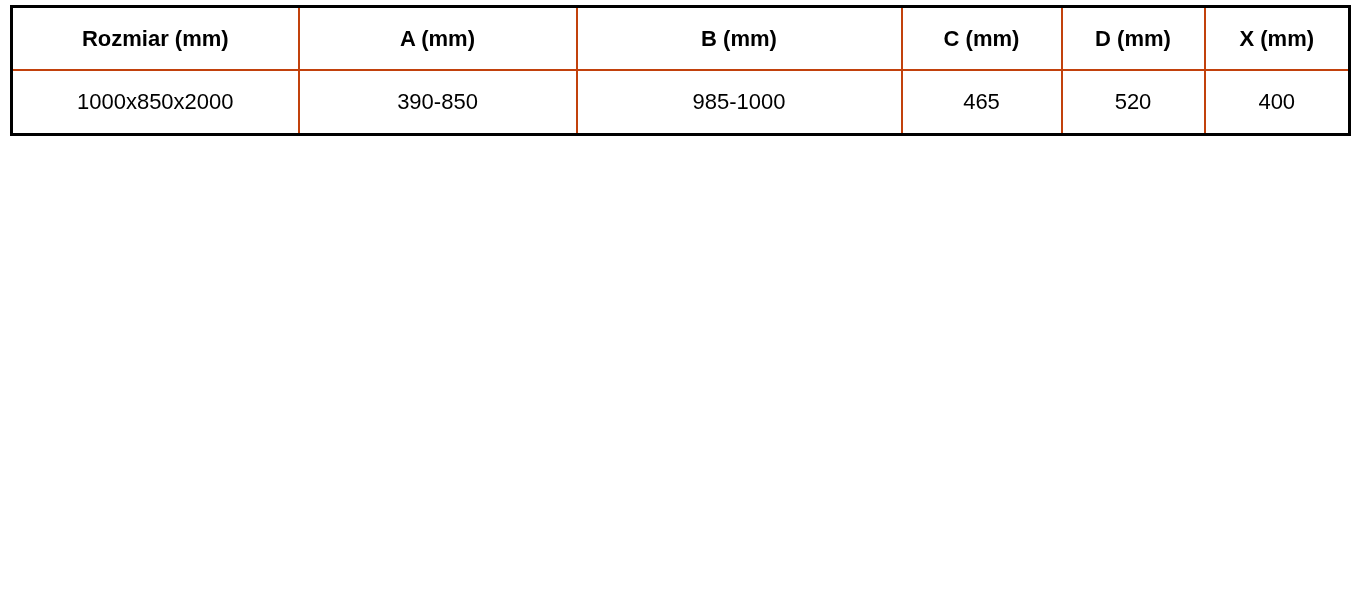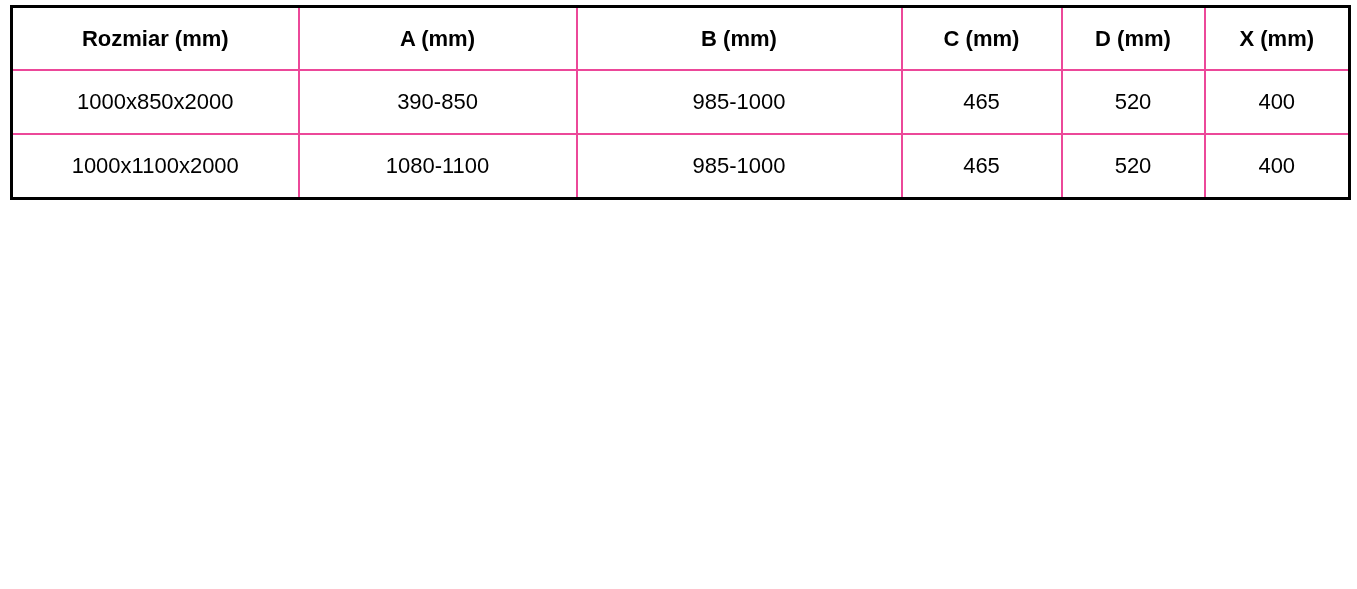--- a/index.html
+++ b/index.html
@@ -15,21 +15,21 @@
     position: absolute;
     left: 10px;
     top: 5px;
     width: 1338px;
     border-collapse: collapse;
     table-layout: fixed;
     border: 3px solid #000000;
     background: #ffffff;
   }
   .size-table th, .size-table td {
-    border: 2px solid #ec4899;
+    border: 2px solid #c2410c;
     text-align: center;
     vertical-align: middle;
     font-size: 22px;
     padding: 0;
     overflow: hidden;
     white-space: nowrap;
     color: #000000;
   }
   .size-table th {
     font-weight: bold;
@@ -70,22 +70,14 @@
   </thead>
   <tbody>
     <tr>
       <td>1000x850x2000</td>
       <td>390-850</td>
       <td>985-1000</td>
       <td>465</td>
       <td>520</td>
       <td>400</td>
     </tr>
-    <tr>
-      <td>1000x1100x2000</td>
-      <td>1080-1100</td>
-      <td>985-1000</td>
-      <td>465</td>
-      <td>520</td>
-      <td>400</td>
-    </tr>
   </tbody>
 </table>
 
 </body></html>

